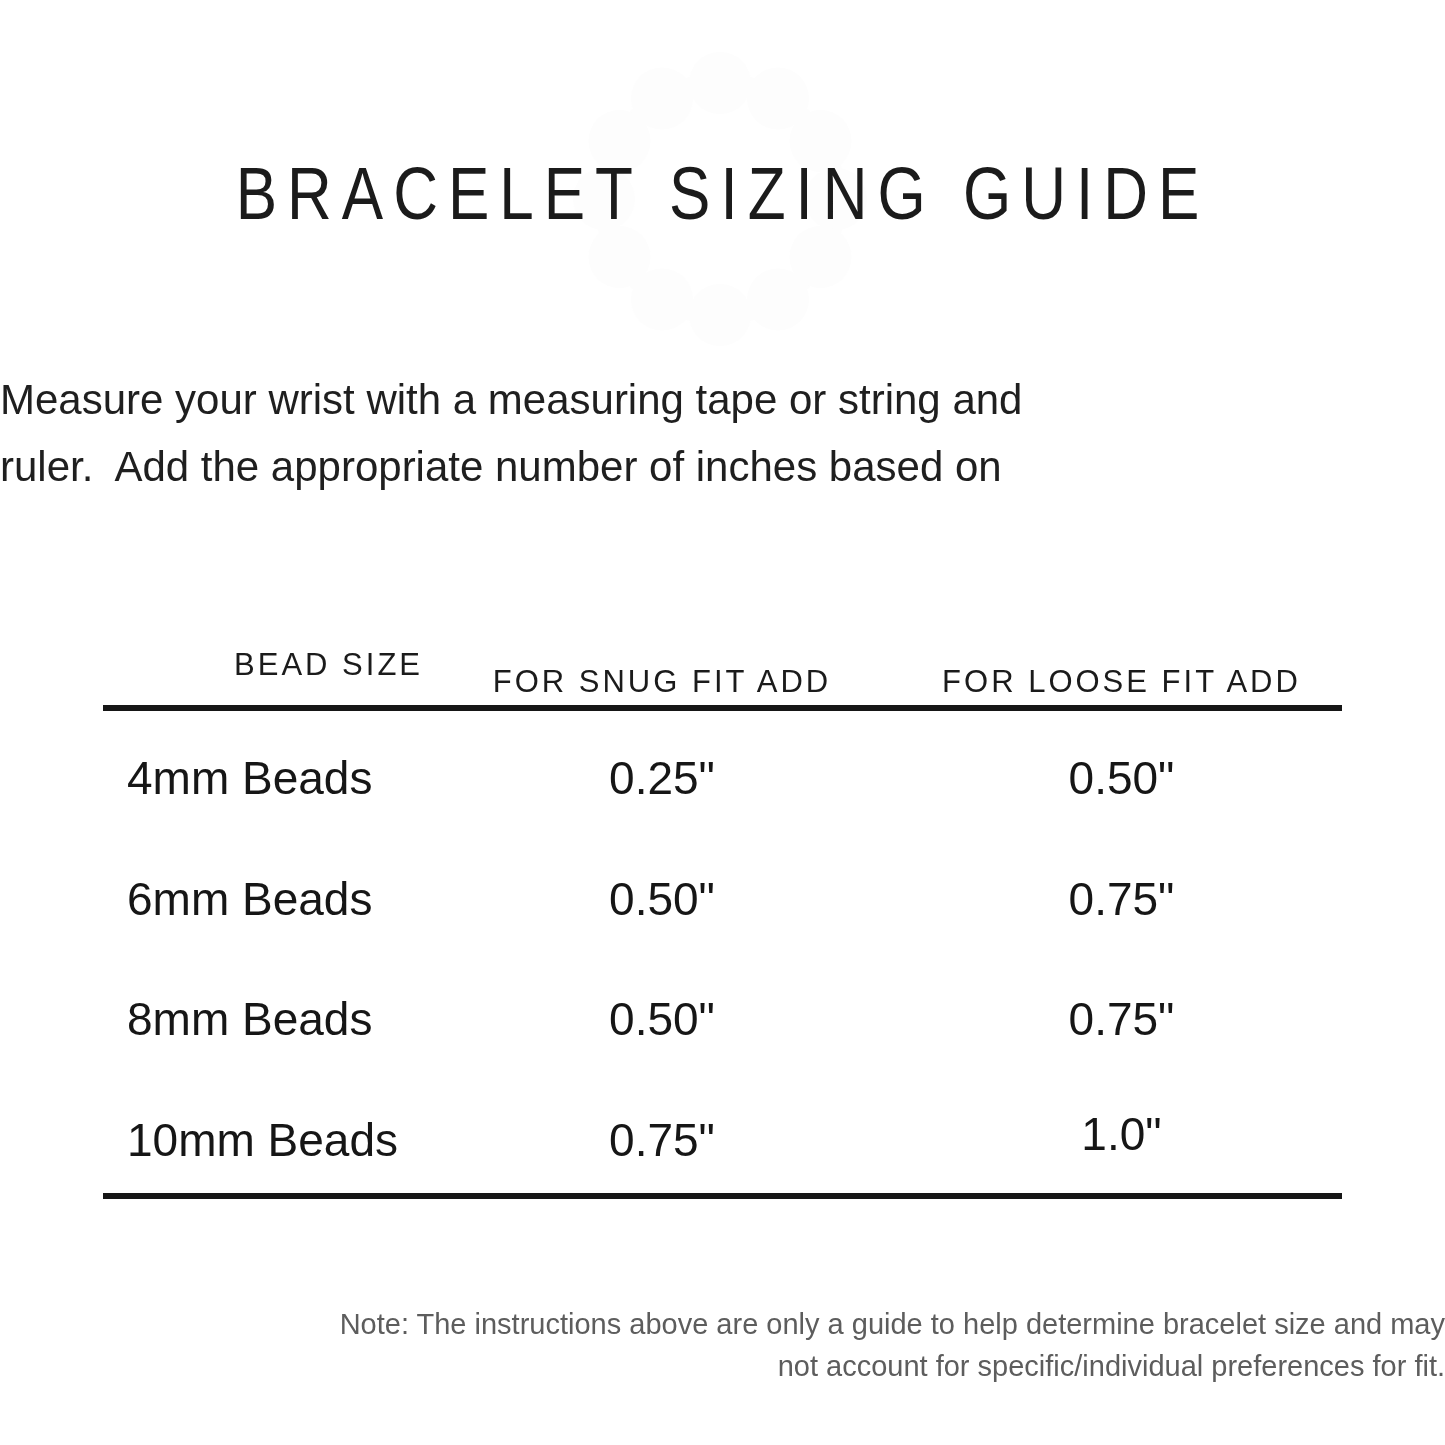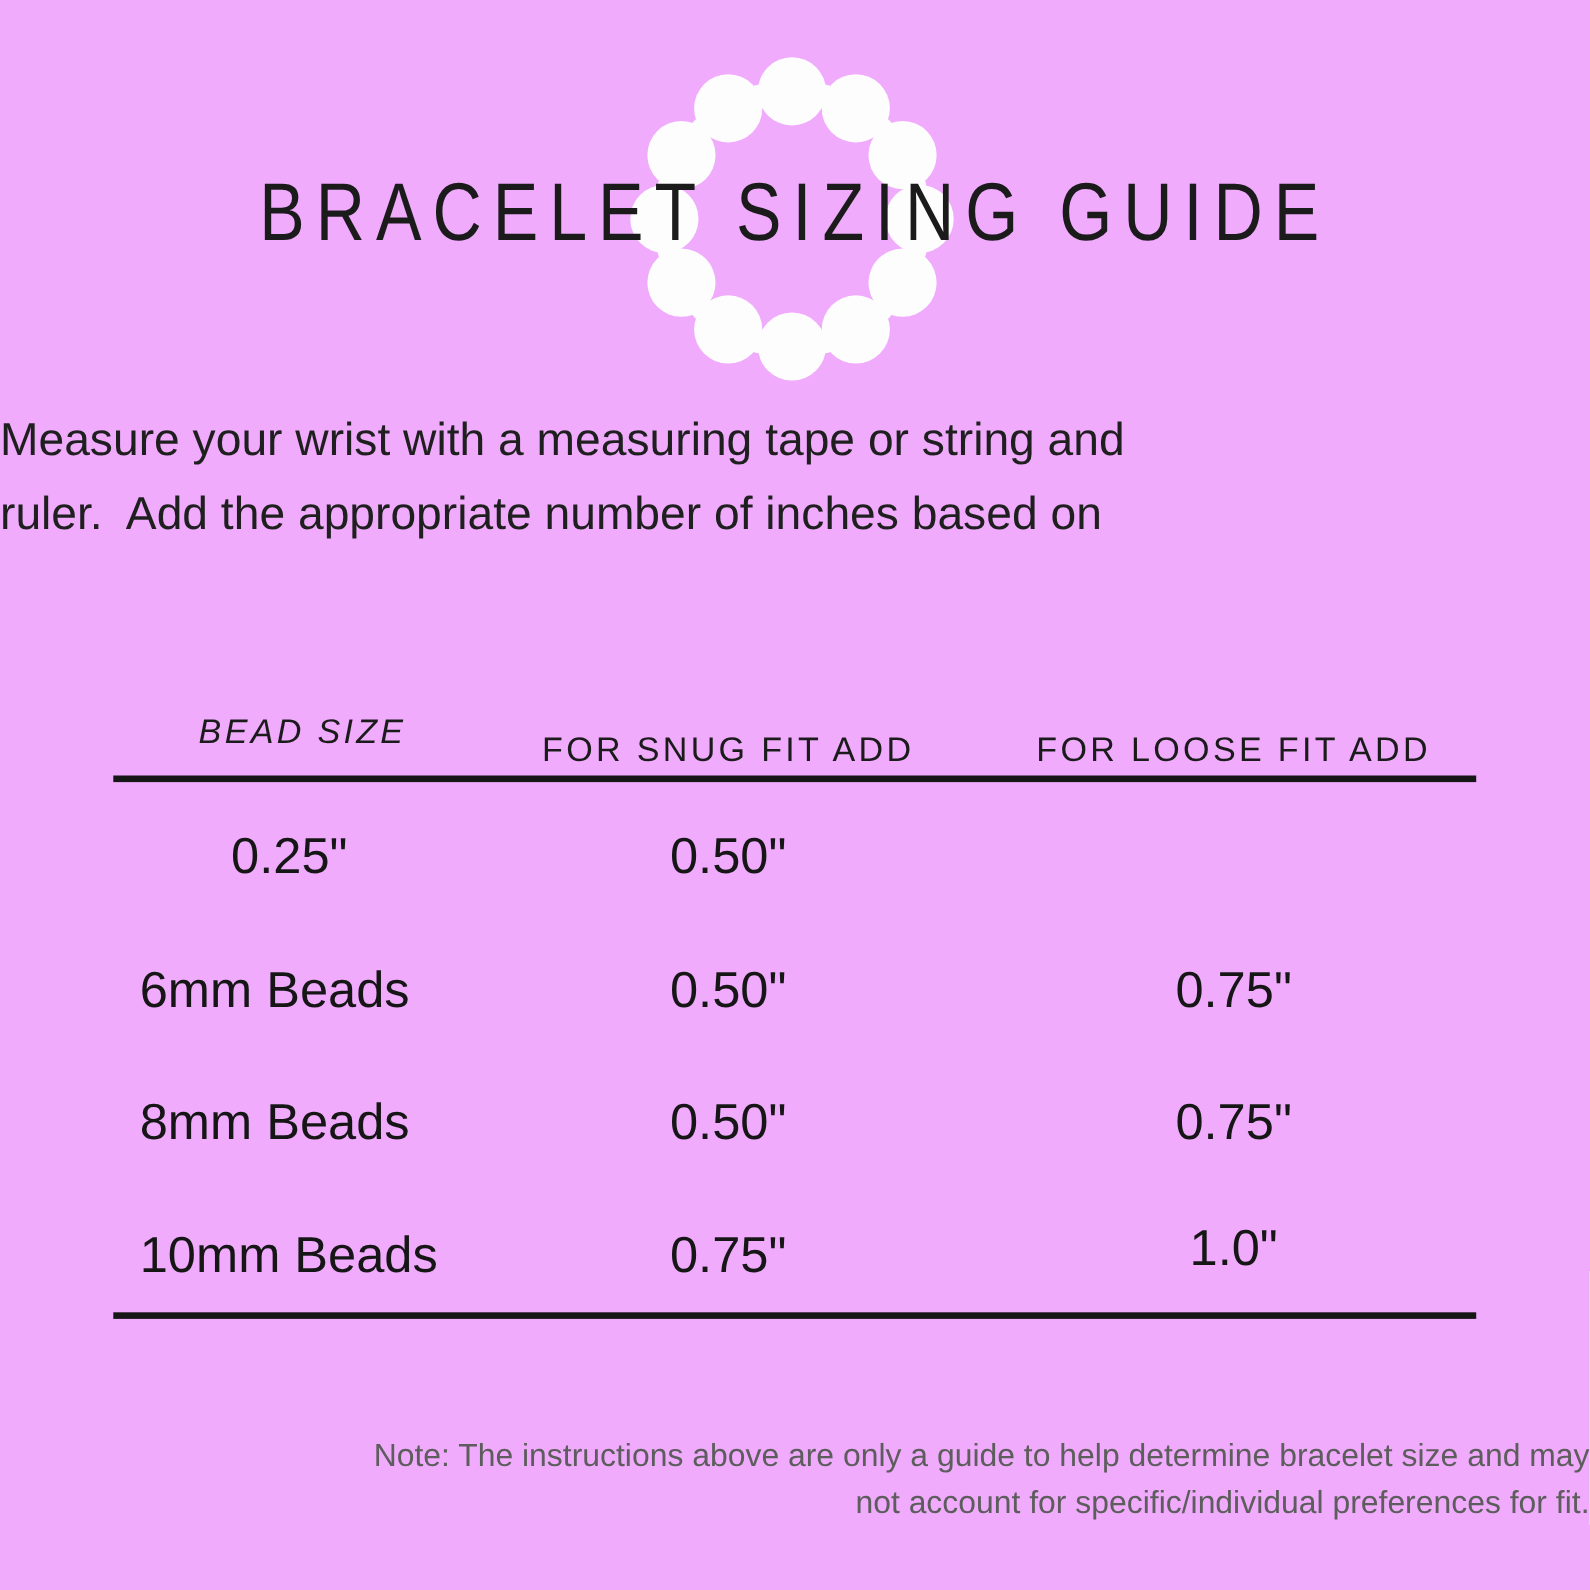--- a/index.html
+++ b/index.html
@@ -5,21 +5,21 @@
   html, body {
     margin: 0;
     padding: 0;
     background: #e8e8e8;
     font-family: "Liberation Sans", sans-serif;
   }
   .page {
     position: relative;
     width: 1445px;
     height: 1445px;
-    background: #f0abfc;
+    background: #ffffff;
     overflow: hidden;
     color: #1b1b1b;
   }
 
   
   .bead-ring {
     position: absolute;
     left: 570px;
     top: 49px;
     width: 300px;
@@ -78,21 +78,21 @@
   .table-head {
     height: 60px;
     margin-bottom: 15px;
   }
   .th {
     font-size: 31px;
     letter-spacing: 3px;
     font-weight: 400;
     color: #1b1b1b;
   }
-  .th-lead { text-align: center; padding-left: 24px; font-style: italic; }
+  .th-lead { text-align: right; padding-left: 24px; }
   .th-center { text-align: center; margin-top: 34px; }
   .rule {
     height: 6px;
     background: #161616;
     border: none;
     margin: 0;
   }
   .table-row {
     height: 120.5px;
   }
@@ -167,20 +167,21 @@
   <div class="sizing-table">
     <div class="table-grid-row table-head">
       <span class="th th-lead">BEAD SIZE</span>
       <span class="th th-center">FOR SNUG FIT ADD</span>
       <span class="th th-center">FOR LOOSE FIT ADD</span>
     </div>
 
     <div class="rule"></div>
 
     <div class="table-grid-row table-row">
+      <span class="td td-lead">4mm Beads</span>
       <span class="td td-center">0.25"</span>
       <span class="td td-center">0.50"</span>
     </div>
     <div class="table-grid-row table-row">
       <span class="td td-lead">6mm Beads</span>
       <span class="td td-center">0.50"</span>
       <span class="td td-center">0.75"</span>
     </div>
     <div class="table-grid-row table-row">
       <span class="td td-lead">8mm Beads</span>

